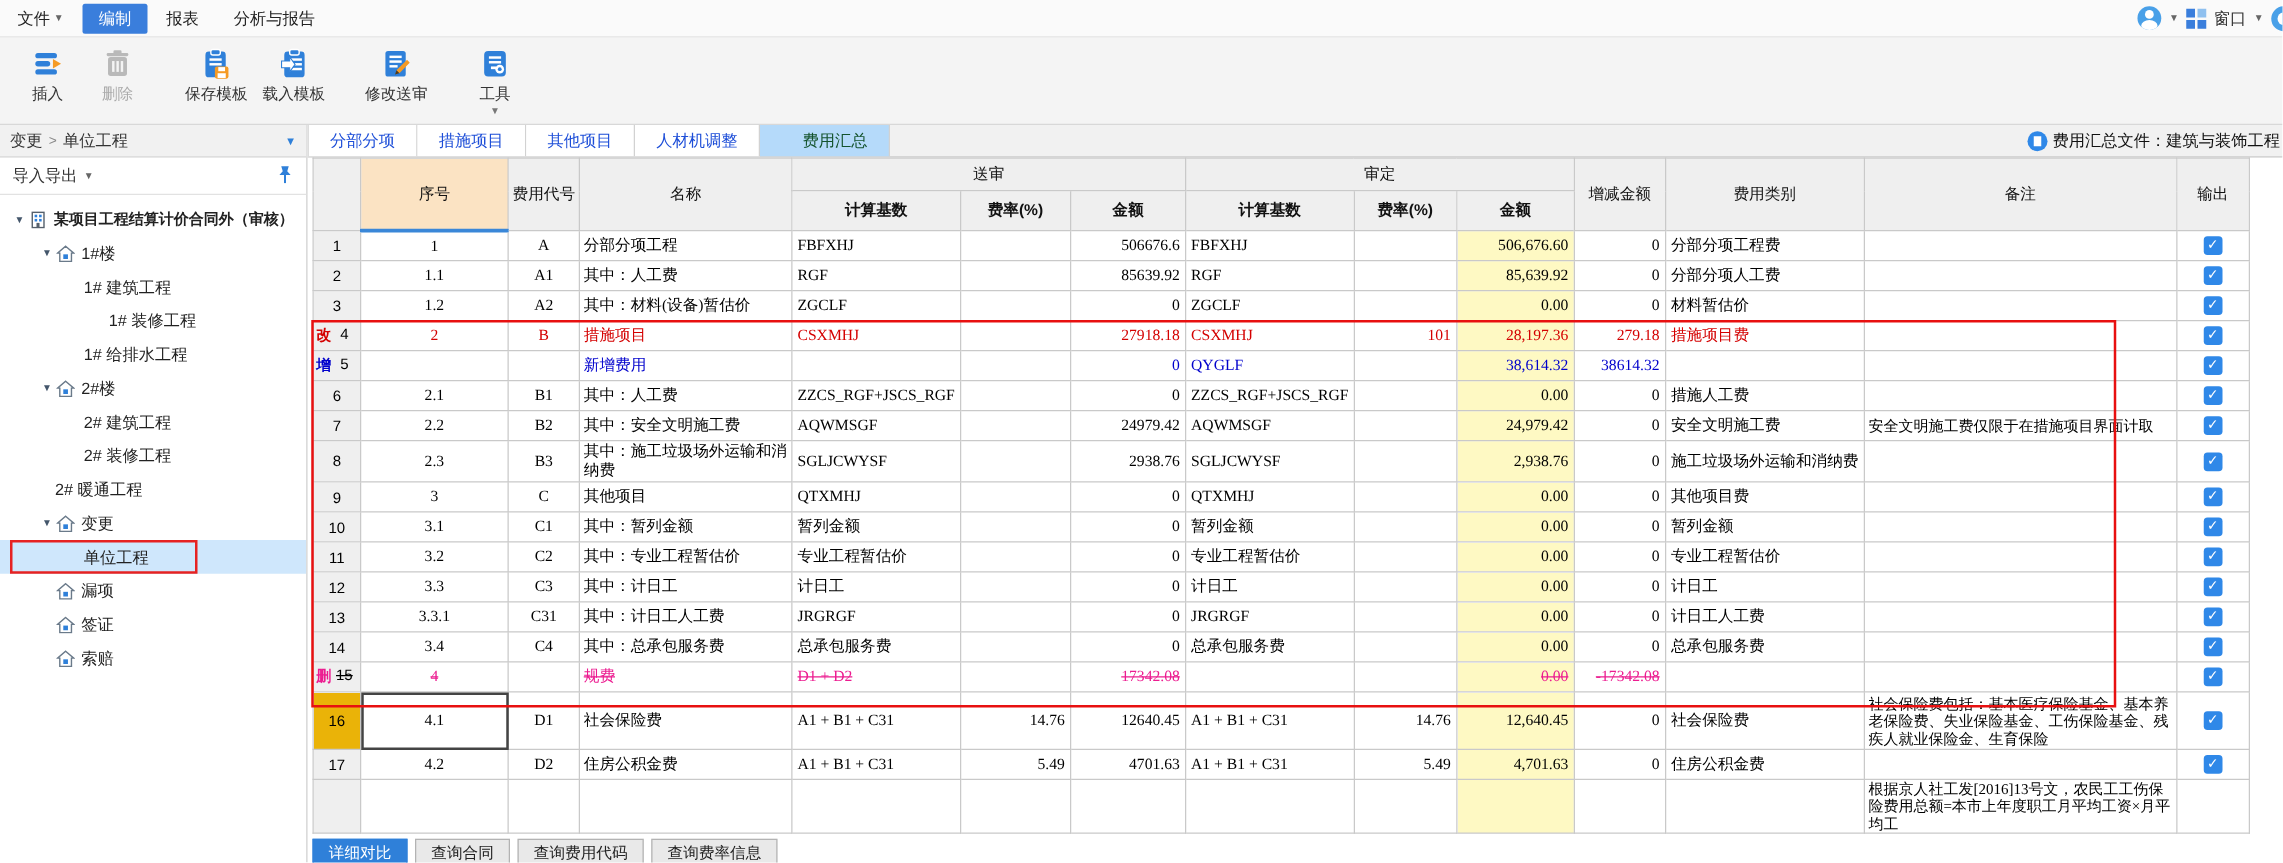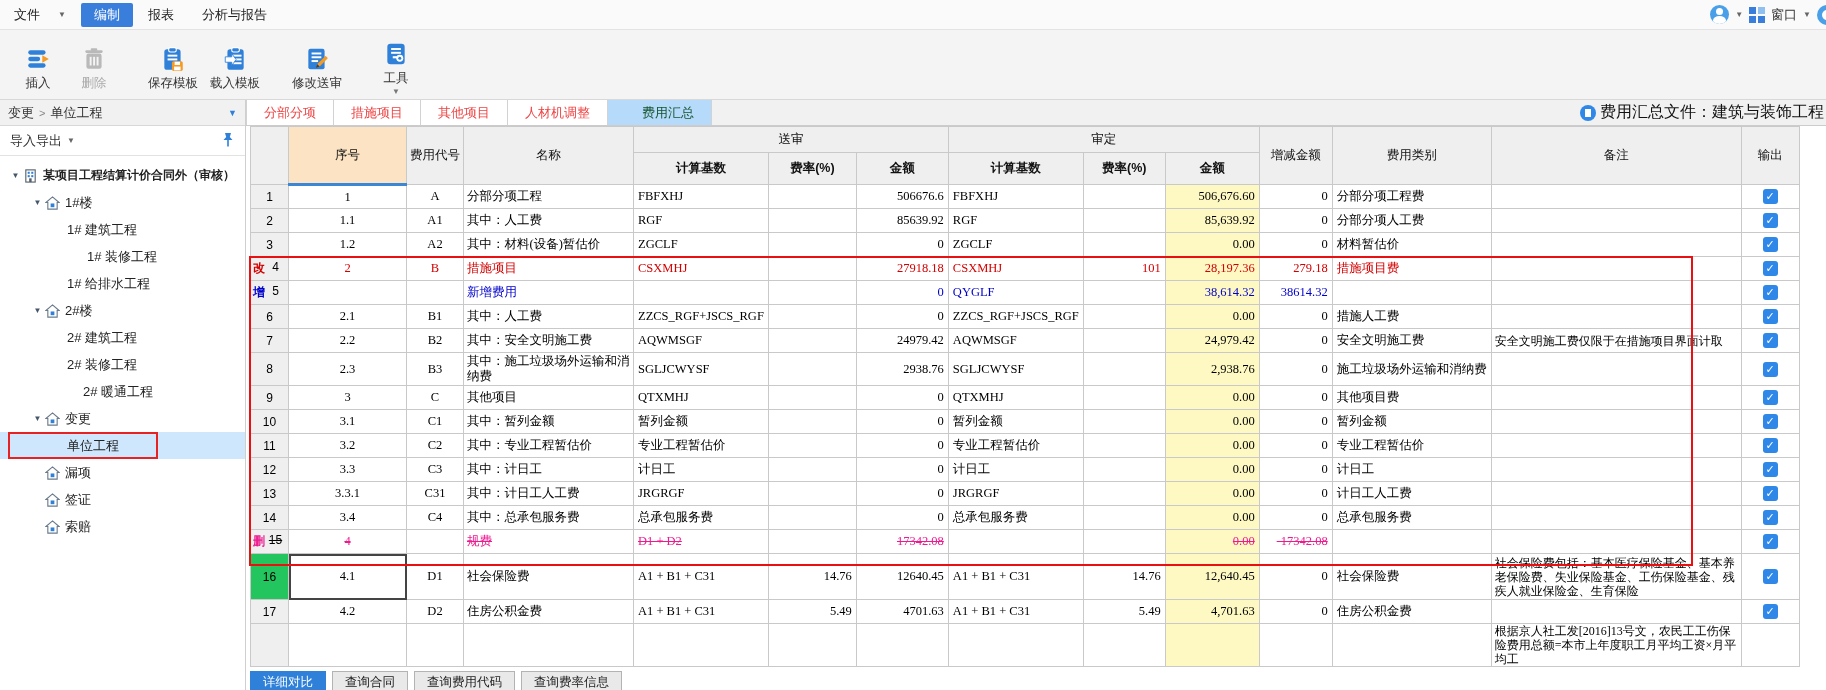--- a/index.html
+++ b/index.html
@@ -2,36 +2,36 @@
 <html><head>
 <meta charset="utf-8">
 <style>
   * { margin:0; padding:0; box-sizing:border-box; }
   html,body { width:1826px; height:690px; overflow:hidden; background:#fff;
     font-family:"Liberation Sans","DejaVu Sans",sans-serif; color:#222; }
   .app { width:1826px; height:690px; display:flex; flex-direction:column; overflow:hidden; }
 
   
   .menubar { height:30px; background:#fafafa; border-bottom:1px solid #e3e3e3; display:flex; align-items:center; position:relative; }
-  .menu-item { padding:0 13px; line-height:24px; height:24px; margin:3px 1px; font-size:13px; color:#222; border-radius:2px; cursor:default; display:flex; align-items:center; gap:18px;}
+  .menu-item { padding:0 13px; line-height:24px; height:24px; margin:3px 1px; font-size:13px; color:#222; border-radius:2px; cursor:default; display:flex; align-items:center; gap:3px;}
   .menu-item.active { background:#3a7edc; color:#fff; }
   .caret { font-size:8px; color:#666; }
   .menu-right { margin-left:auto; display:flex; align-items:center; gap:6px; padding-right:0; }
   .avatar { width:19px; height:19px; border-radius:50%; background:#49a0e8; position:relative; overflow:hidden;}
   .avatar:before { content:""; position:absolute; left:6px; top:3px; width:7px; height:7px; border-radius:50%; background:#fff;}
   .avatar:after { content:""; position:absolute; left:3px; top:11px; width:13px; height:9px; border-radius:50%; background:#fff;}
   .grid-ic { width:16px; height:16px; display:grid; grid-template-columns:7px 7px; grid-template-rows:7px 7px; gap:2px;}
   .grid-ic span { background:#3a7edc; }
   .grid-ic span:nth-child(2){ background:#8fc0ef; }
   .win-label { font-size:13px; color:#333; }
   .edge-circle { width:20px; height:20px; border-radius:50%; background:#49a0e8; margin-right:-11px; position:relative;}
   .edge-circle:before{content:""; position:absolute; left:5px; top:5px; width:10px; height:10px; border-radius:50%; background:#fff;}
 
   
-  .toolbar { height:70px; background:#f4f4f4; border-bottom:1px solid #d8d8d8; display:flex; align-items:center; padding:5px 0 0 10px; }
+  .toolbar { height:70px; background:#f4f4f4; border-bottom:1px solid #d8d8d8; display:flex; align-items:flex-start; padding:5px 0 0 10px; }
   .tbtn { display:flex; flex-direction:column; align-items:center; width:56px; cursor:default; }
   .tbtn.wide { width:62px; }
   .tbtn .ticon { height:32px; display:flex; align-items:center; justify-content:center; }
   .tbtn .tlabel { font-size:12.5px; color:#333; line-height:17px; white-space:nowrap; }
   .tbtn.disabled .tlabel { color:#aaa; }
   .tool-caret { font-size:8px; color:#777; line-height:10px; }
   .tgap { width:20px; }
 
   
   .content { flex:1; display:flex; min-height:0; }
@@ -48,24 +48,24 @@
   .tree-item { height:27px; display:flex; align-items:center; font-size:13px; color:#222; position:relative; white-space:nowrap; }
   .tree-item.bold { font-weight:bold; font-size:12px; }
   .tree-item.selected { background:#cfe7fc; }
   .t-arrow { width:15px; text-align:center; font-size:8px; color:#44566b; flex:none;}
   .t-icon { width:20px; flex:none; display:flex; align-items:center; }
   .sel-box { position:absolute; left:8px; top:0; bottom:0; width:150px; border:2px solid #e62222; pointer-events:none;}
 
   
   .main { flex:1; display:flex; flex-direction:column; min-width:0; position:relative; }
   .tab-row { height:26px; background:#f1f1f1; border-bottom:1px solid #cccccc; display:flex; align-items:stretch; }
-  .tab { padding:0 17px; line-height:25px; font-size:13px; background:#fff; border-right:1px solid #d2d2d2; color:#ef4444; }
+  .tab { padding:0 17px; line-height:25px; font-size:13px; background:#fff; border-right:1px solid #d2d2d2; color:#1d4ed8; }
   .tab:first-child { border-left:1px solid #d2d2d2; }
   .tab.active { background:#b5dafa; color:#14532d;padding-left:34px; }
-  .summary-file { margin-left:auto; display:flex; align-items:center; gap:4px; font-size:16px; color:#111; padding-right:2px; }
+  .summary-file { margin-left:auto; display:flex; align-items:center; gap:4px; font-size:13px; color:#111; padding-right:2px; }
   .doc-circle { width:16px; height:16px; border-radius:50%; background:#2f88e8; position:relative; flex:none;}
   .doc-circle:before { content:""; position:absolute; left:5px; top:4px; width:6px; height:8px; background:#fff; }
 
   
   .table-wrap { position:relative; }
   table { border-collapse:collapse; table-layout:fixed; margin-left:4px; font-family:"Liberation Serif","DejaVu Serif",serif; }
   th, td { border:1px solid #c9c9c9; overflow:hidden; }
   thead th { background:#efefef; font-weight:normal; font-size:12.5px; color:#111; text-align:center; font-family:"Liberation Sans","DejaVu Sans",sans-serif;}
   thead tr.h1 th { height:26px; }
   thead tr.h2 th { height:32px;font-weight:bold; }
@@ -85,21 +85,21 @@
   td.col-out { text-align:center; }
   tr.modified td { color:#d40000; }
   tr.added td { color:#0000cc; }
   tr.deleted td { color:#ec1c90; text-decoration:line-through; }
   tr.deleted td .marker, tr.modified td .marker, tr.added td .marker { display:inline-block; text-decoration:none; }
   tr.modified td .marker { color:#d40000; }
   tr.added td .marker { color:#0000cc; }
   tr.deleted td .marker { color:#ec1c90; }
   tr.modified td.col-n, tr.added td.col-n { color:#000; }
   tr.deleted td.col-n { color:#000; }
-  tr.selrow td.col-n { background:#22c55e; }
+  tr.selrow td.col-n { background:#eab308; }
   tr.selrow td.col-xh { outline:2px solid #444; outline-offset:-2px; }
   .cb { display:inline-block; width:15px; height:15px; background:#2f88e8; border-radius:3px; color:#fff; font-size:11px; line-height:15px; text-align:center; vertical-align:middle;}
   .red-box { position:absolute; border:2px solid #e81010; pointer-events:none; left:3px; top:130px; width:1444px; height:310px; }
 
   
   .bottom-bar { display:flex; gap:6px; padding:4px 0 0 4px; height:30px; }
   .bbtn { height:22px; line-height:20px; padding:0 12px; font-size:12.5px; background:#e9e9e9; border:1px solid #b3b3b3; color:#222; }
   .bbtn.active { background:#2f80d9; border-color:#2f80d9; color:#fff; }
 </style>
 </head>
@@ -285,21 +285,21 @@
             <span>2#楼</span>
           </div>
           <div class="tree-item" style="padding-left: 52px;">
             <span class="t-arrow"></span>
             <span>2# 建筑工程</span>
           </div>
           <div class="tree-item" style="padding-left: 52px;">
             <span class="t-arrow"></span>
             <span>2# 装修工程</span>
           </div>
-          <div class="tree-item" style="padding-left: 68px;">
+          <div class="tree-item" style="padding-left: 29px;">
             <span class="t-arrow"></span>
             <span>2# 暖通工程</span>
           </div>
           <div class="tree-item" style="padding-left: 30px;">
             <span class="t-arrow">▼</span>
             <span class="t-icon">
               <svg width="15" height="14" viewBox="0 0 16 15">
                 <path d="M8 1 L15 7 H13 V14 H3 V7 H1 Z" fill="none" stroke="#6a7a8a" stroke-width="1.2"></path>
                 <rect x="6" y="8" width="4" height="4" fill="#2f80d9"></rect>
               </svg>

